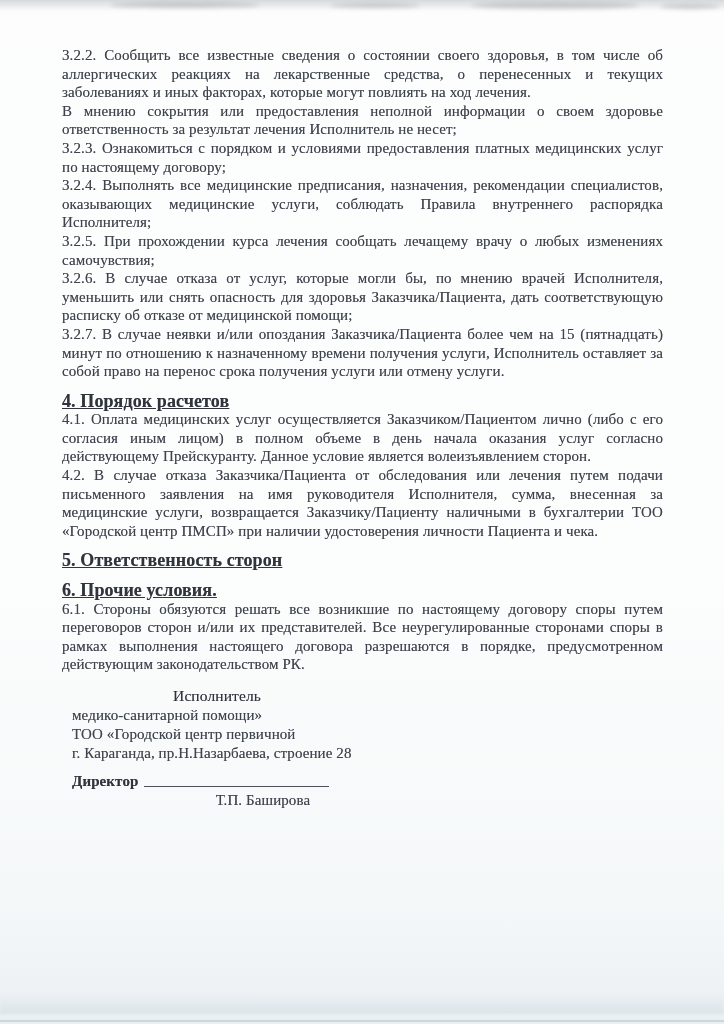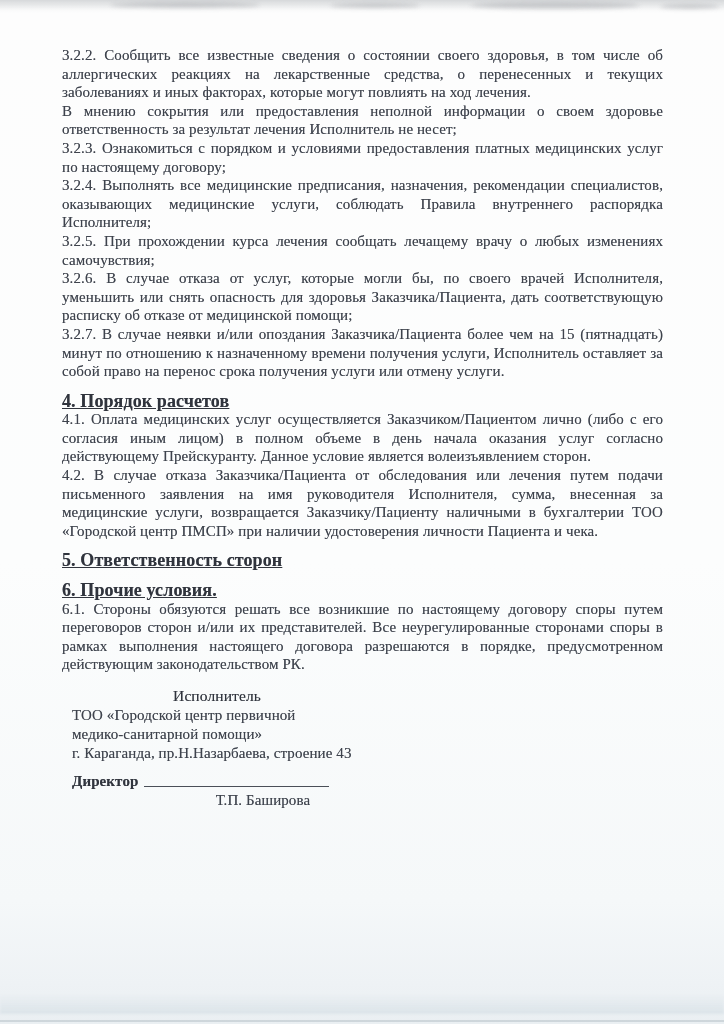--- a/index.html
+++ b/index.html
@@ -78,39 +78,39 @@
     <div class="top-blob blob4"></div>
   </div>
 
   <div class="content">
 
     <p class="para">3.2.2. Сообщить все известные сведения о состоянии своего здоровья, в том числе об аллергических реакциях на лекарственные средства, о перенесенных и текущих заболеваниях и иных факторах, которые могут повлиять на ход лечения.</p>
     <p class="para">В мнению сокрытия или предоставления неполной информации о своем здоровье ответственность за результат лечения Исполнитель не несет;</p>
     <p class="para">3.2.3. Ознакомиться с порядком и условиями предоставления платных медицинских услуг по настоящему договору;</p>
     <p class="para">3.2.4. Выполнять все медицинские предписания, назначения, рекомендации специалистов, оказывающих медицинские услуги, соблюдать Правила внутреннего распорядка Исполнителя;</p>
     <p class="para">3.2.5. При прохождении курса лечения сообщать лечащему врачу о любых изменениях самочувствия;</p>
-    <p class="para">3.2.6. В случае отказа от услуг, которые могли бы, по своего врачей Исполнителя, уменьшить или снять опасность для здоровья Заказчика/Пациента, дать соответствующую расписку об отказе от медицинской помощи;</p>
+    <p class="para">3.2.6. В случае отказа от услуг, которые могли бы, по мнению врачей Исполнителя, уменьшить или снять опасность для здоровья Заказчика/Пациента, дать соответствующую расписку об отказе от медицинской помощи;</p>
     <p class="para">3.2.7. В случае неявки и/или опоздания Заказчика/Пациента более чем на 15 (пятнадцать) минут по отношению к назначенному времени получения услуги, Исполнитель оставляет за собой право на перенос срока получения услуги или отмену услуги.</p>
 
     <h3 class="sec-heading">4. Порядок расчетов</h3>
     <p class="para">4.1. Оплата медицинских услуг осуществляется Заказчиком/Пациентом лично (либо с его согласия иным лицом) в полном объеме в день начала оказания услуг согласно действующему Прейскуранту. Данное условие является волеизъявлением сторон.</p>
     <p class="para">4.2. В случае отказа Заказчика/Пациента от обследования или лечения путем подачи письменного заявления на имя руководителя Исполнителя, сумма, внесенная за медицинские услуги, возвращается Заказчику/Пациенту наличными в бухгалтерии ТОО «Городской центр ПМСП» при наличии удостоверения личности Пациента и чека.</p>
 
     <h3 class="sec-heading">5. Ответственность сторон</h3>
 
     <h3 class="sec-heading">6. Прочие условия.</h3>
     <p class="para">6.1. Стороны обязуются решать все возникшие по настоящему договору споры путем переговоров сторон и/или их представителей. Все неурегулированные сторонами споры в рамках выполнения настоящего договора разрешаются в порядке, предусмотренном действующим законодательством РК.</p>
 
     <div class="signatures">
 
       <div class="sig-col left">
         <p class="sig-title">Исполнитель</p>
+        <div class="org-line">медико-санитарной помощи»</div>
         <div class="org-line">ТОО «Городской центр первичной</div>
-        <div class="org-line">медико-санитарной помощи»</div>
-        <div class="org-line">г. Караганда, пр.Н.Назарбаева, строение 43</div>
+        <div class="org-line">г. Караганда, пр.Н.Назарбаева, строение 28</div>
         <div class="director-row">
           <span>Директор</span><span class="director-underline"></span>
         </div>
         <div class="signer-name">Т.П. Баширова</div>
       </div>
 
 
     </div>
   </div>
 

